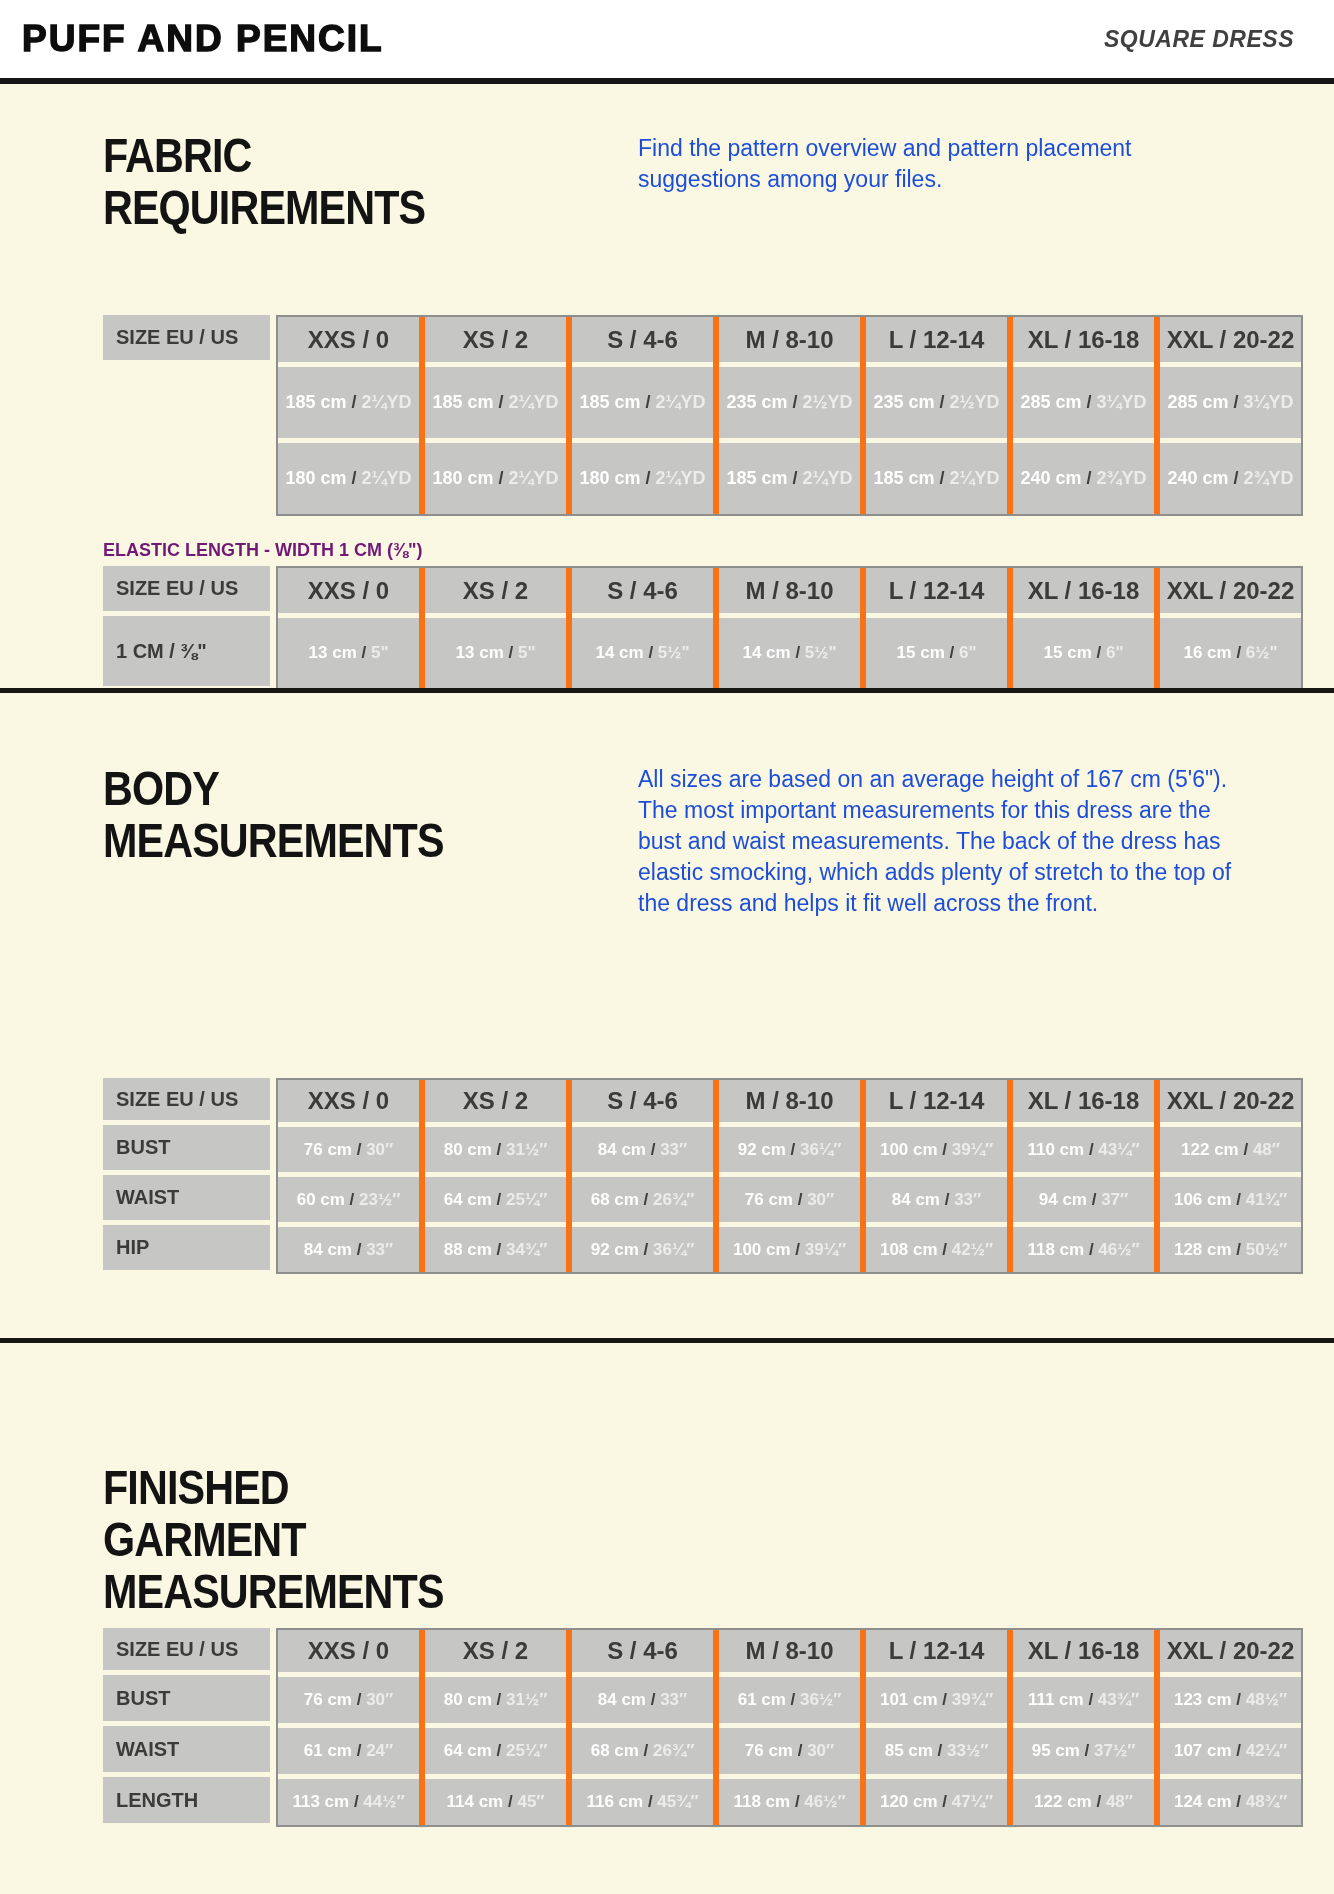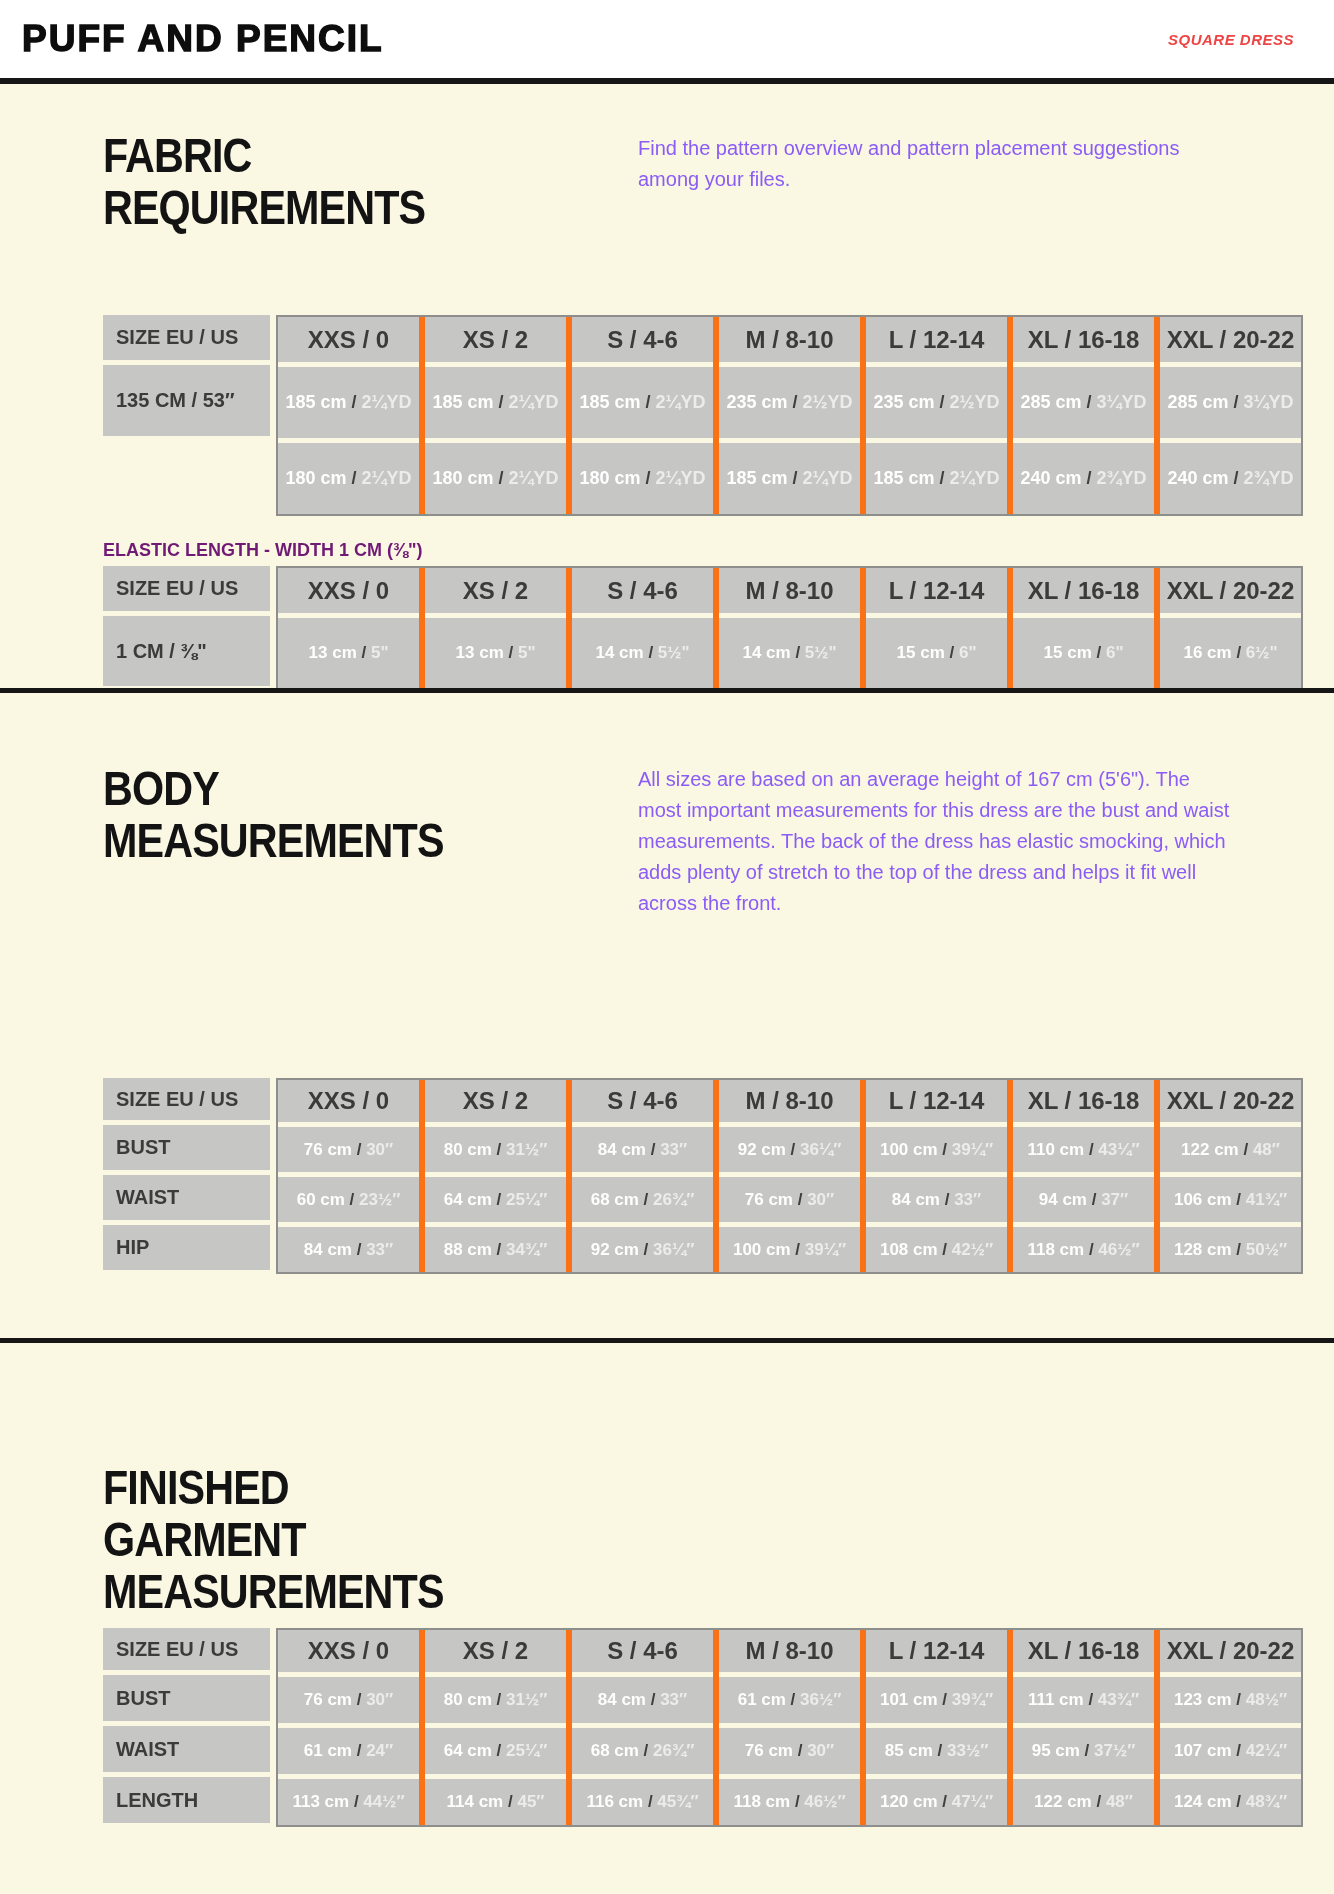--- a/index.html
+++ b/index.html
@@ -5,36 +5,36 @@
   html,body{margin:0;padding:0;background:#FAF7E3;}
   .page{position:relative;width:1334px;height:1894px;background:#FAF7E3;overflow:hidden;
         font-family:"Liberation Sans","DejaVu Sans",sans-serif;color:#131313;}
 
   
   .masthead{position:absolute;top:0;left:0;right:0;height:78px;background:#FFFFFF;
             display:flex;align-items:center;justify-content:space-between;
             padding:0 40px 0 22px;box-sizing:border-box;}
   .brand{font-size:37px;font-weight:bold;letter-spacing:2px;color:#0D0D0D;
          -webkit-text-stroke:1.4px #0D0D0D;transform:scaleY(1.02);}
-  .doc-title{font-size:15px;font-style:italic;font-weight:bold;letter-spacing:.5px;color:#ef4444;}
+  .doc-title{font-size:23px;font-style:italic;font-weight:bold;letter-spacing:.5px;color:#404040;}
 
   
   .rule{position:absolute;left:0;right:0;background:#161616;}
   #rule1{top:78px;height:6px;}
   #rule2{top:688px;height:5px;}
   #rule3{top:1338px;height:5px;}
 
   
   .heading{position:absolute;left:103px;font-weight:bold;font-size:48px;line-height:52px;
            letter-spacing:-1px;white-space:pre-line;color:#131313;
            transform:scaleX(.86);transform-origin:0 0;}
   #h-fabric{top:130px;}
   #h-body{top:763px;}
   #h-garment{top:1462px;}
-  .desc{position:absolute;left:638px;width:600px;font-size:20px;line-height:31px;color:#8b5cf6;}
+  .desc{position:absolute;left:638px;width:600px;font-size:23px;line-height:31px;color:#1d4ed8;}
   #d-fabric{top:133px;}
   #d-body{top:764px;}
   #d-garment{top:1466px;}
 
   .caption{position:absolute;left:103px;top:540px;font-size:18px;font-weight:bold;color:#701a75;}
 
   
   .ptable{position:absolute;left:103px;display:flex;align-items:flex-start;}
   #t-fabric {top:315px;--hh:45px;--rh:71px;--df:18px;}
   #t-elastic{top:566px;--hh:45px;--rh:70px;--df:17px;}
@@ -70,21 +70,20 @@
     <div class="doc-title">SQUARE DRESS</div>
   </div>
   <div class="rule" id="rule1"></div>
 
   <div class="heading" id="h-fabric">FABRIC
 REQUIREMENTS</div>
   <div class="desc" id="d-fabric">Find the pattern overview and pattern placement suggestions among your files.</div>
   <div class="ptable" id="t-fabric">
       <div class="label-col">
         <div class="cell corner">SIZE EU / US</div>
-        <div class="cell rowlabel">135 CM / 53″</div>
       </div>
       <div class="data-block">
         <div class="data-col">
           <div class="cell colhead">XXS / 0</div>
           <div class="cell datacell">
             <span class="metric">185 cm</span>
             <span class="slash"> / </span>
             <span class="imperial">2¼YD</span>
           </div>
           <div class="cell datacell">

